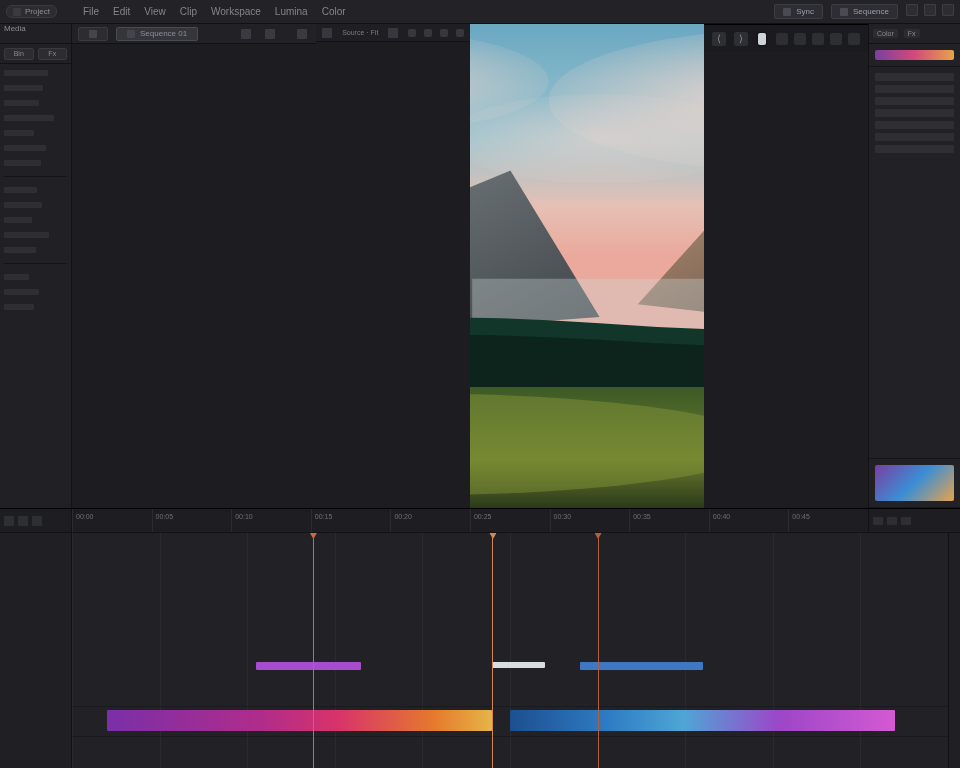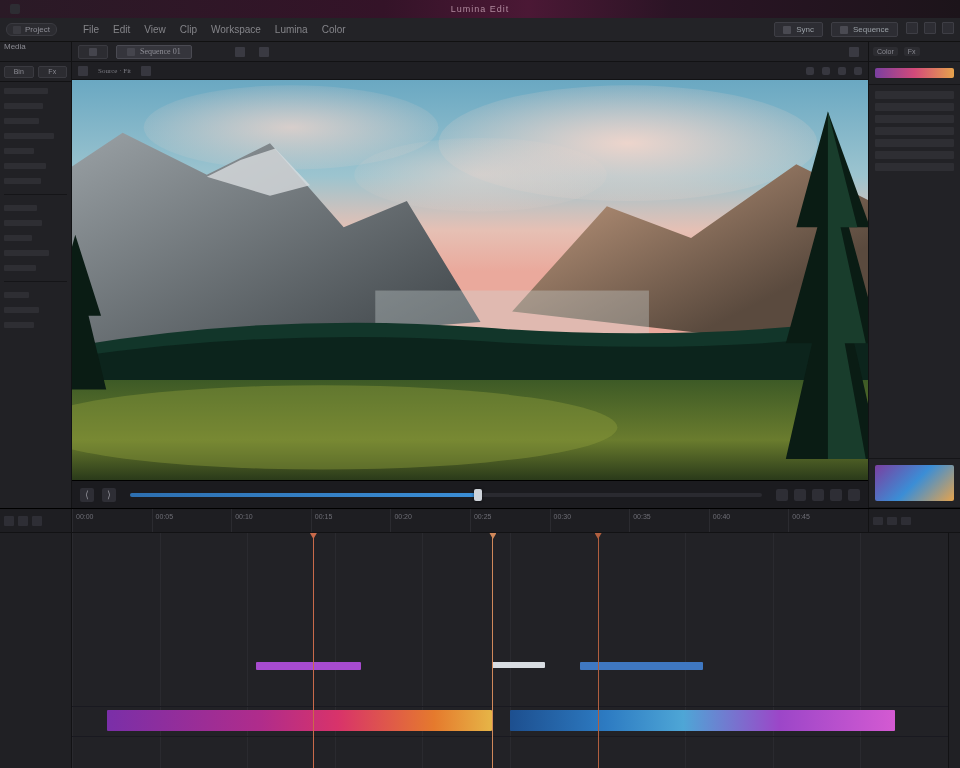--- a/index.html
+++ b/index.html
@@ -28,21 +28,21 @@
   .leftbar { width:72px; background:#212125; border-right:1px solid #121214; display:flex; flex-direction:column; }
   .leftbar .hdr { height:20px; border-bottom:1px solid #121214; display:flex; align-items:flex-start; padding:0 4px; font-size:8px; color:#8a8a92; }
   .leftbar .tabs { height:20px; border-bottom:1px solid #121214; display:flex; align-items:center; padding:0 4px; gap:4px; }
   .leftbar .tabs .t { flex:1; height:12px; background:#2c2c31; border:1px solid #3a3a40; border-radius:2px; font-size:7px; color:#8a8a92; display:flex; align-items:center; justify-content:center;}
   .leftbar .list { flex:1; padding:4px; display:flex; flex-direction:column; gap:5px; overflow:hidden;}
   .leftbar .item { height:10px; display:flex; align-items:center; gap:3px; }
   .leftbar .item .bar { height:6px; background:#2e2e33; border-radius:1px; }
   .leftbar .sep { height:1px; background:#151518; margin:3px 0; }
 
   
-  .center { flex:1; display:flex; flex-direction:column; min-width:0;font-family:Liberation Serif, serif; }
+  .center { flex:1; display:flex; flex-direction:row; min-width:0; }
   .tabstrip { height:20px; border-bottom:1px solid #121214; display:flex; align-items:center; padding:0 6px; gap:8px; background:#222226;}
   .tabstrip .tab { height:14px; padding:0 10px; background:#2c2c31; border:1px solid #3a3a40; border-radius:2px; display:flex; align-items:center; gap:5px; font-size:8px; color:#8e8e96;}
   .tabstrip .tab.active { background:#35353c; border-color:#4a4a52;}
   .tabstrip .tab .sq { width:8px; height:8px; background:#45454d; border-radius:1px;}
   .tabstrip .spacer { width:24px; }
   .tabstrip .tool { width:16px; height:14px; display:flex; align-items:center; justify-content:center; color:#7d7d86;}
 
   .viewtools { height:18px; border-bottom:1px solid #121214; display:flex; align-items:center; padding:0 6px; gap:10px; background:#1f1f23;}
   .viewtools .sm { width:10px; height:10px; background:#37373f; border-radius:1px;}
   .viewtools .lbl { font-size:7px; color:#7a7a82;}
@@ -105,23 +105,20 @@
   .playhead.p2 { left:48%; background:#d0885a;}
   .playhead.p3 { left:60%; background:#b15f3f;}
   .playhead::before { content:""; position:absolute; top:0; left:-3px; width:7px; height:6px; background:inherit; clip-path:polygon(50% 100%,0 0,100% 0);}
 
 </style>
 </head>
 <body>
 
 <div class="app">
 
-  <div class="titlebar">
-    <span>Lumina Edit</span>
-  </div>
 
   <div class="menubar">
     <div class="wtab">
       <span class="sq"></span>
       <span>Project</span>
     </div>
     <span class="mitem">File</span>
     <span class="mitem">Edit</span>
     <span class="mitem">View</span>
     <span class="mitem">Clip</span>

